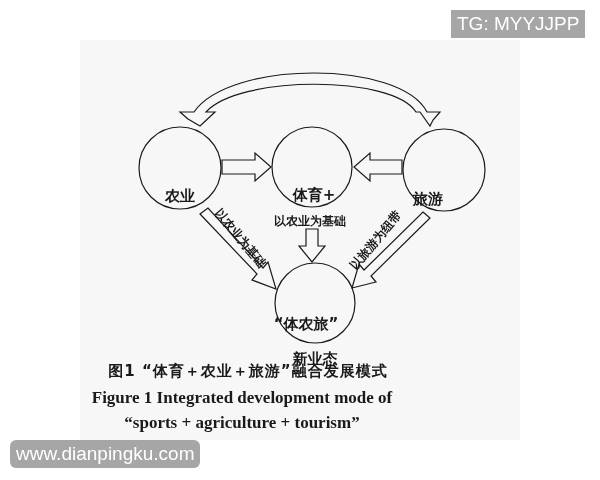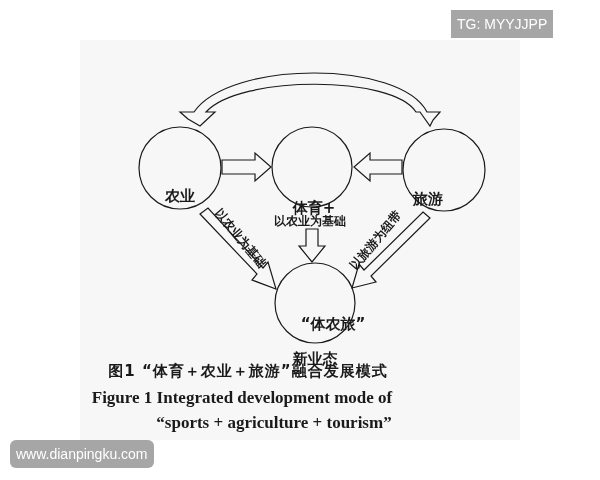--- a/index.html
+++ b/index.html
@@ -27,21 +27,21 @@
     position: absolute; left: 0; width: 496px; top: 362px; text-align: center;
     font-family: "DejaVu Sans", sans-serif; font-weight: bold; font-size: 15px; color: #1a1a1a;
     letter-spacing: 1px;
   }
   .caption-en {
     position: absolute; left: 0; width: 484px; text-align: center;
     font-family: "Liberation Serif", serif; font-weight: bold; font-size: 17px; color: #1a1a1a;
   }
   .wm {
     position: absolute; background: #a6a6a6; color: #ffffff;
-    font-family: "Liberation Sans", sans-serif; font-size: 14px; line-height: 28px;
+    font-family: "Liberation Sans", sans-serif; font-size: 19px; line-height: 28px;
     padding: 0 6px; white-space: nowrap;
   }
 </style>
 </head>
 <body>
 
 <div class="panel"></div>
 
 <svg class="diagram" viewBox="0 0 600 480">
   <g fill="none" stroke="#1a1a1a" stroke-width="1.2">
@@ -67,27 +67,27 @@
 
     <path d="M 306 229 L 318 229 L 318 246 L 325 246 L 312 262 L 299 246 L 306 246 Z"></path>
 
     <path d="M 200 214 L 208 208 L 263 268 L 268 262 L 276 289 L 252 280 L 257 274 Z"></path>
 
     <path d="M 423 212 L 430 218 L 371 276 L 376 282 L 352 288 L 359 264 L 364 270 Z"></path>
   </g>
 </svg>
 
 <div class="node-label" style="left:180px; top:168px;">农业</div>
-<div class="node-label" style="left:314px; top:180px;">体育+</div>
+<div class="node-label" style="left:314px; top:167px;">体育+</div>
 <div class="node-label" style="left:428px; top:171px;">旅游</div>
-<div class="node-label" style="left:333px; top:296px;">“体农旅”</div>
+<div class="node-label" style="left:306px; top:296px;">“体农旅”</div>
 <div class="node-label" style="left:315px; top:331px;">新业态</div>
 
 <div class="rel-label" style="left:204px; top:230px; transform: rotate(50deg);">以农业为基础</div>
 <div class="rel-label" style="left:274px; top:213px;">以农业为基础</div>
 <div class="rel-label" style="left:340px; top:232px; transform: rotate(-50deg);">以旅游为纽带</div>
 
 <div class="caption-cn">图1  “体育＋农业＋旅游”融合发展模式</div>
 <div class="caption-en" style="top:388px;">Figure 1    Integrated development mode of</div>
-<div class="caption-en" style="top:413px;margin-left:32px;">“sports + agriculture + tourism”</div>
+<div class="caption-en" style="top:413px;">“sports + agriculture + tourism”</div>
 
 <div class="wm" style="left:451px; top:10px;">TG: MYYJJPP</div>
 <div class="wm" style="left:10px; top:440px;border-radius:6px;">www.dianpingku.com</div>
 
 </body></html>

